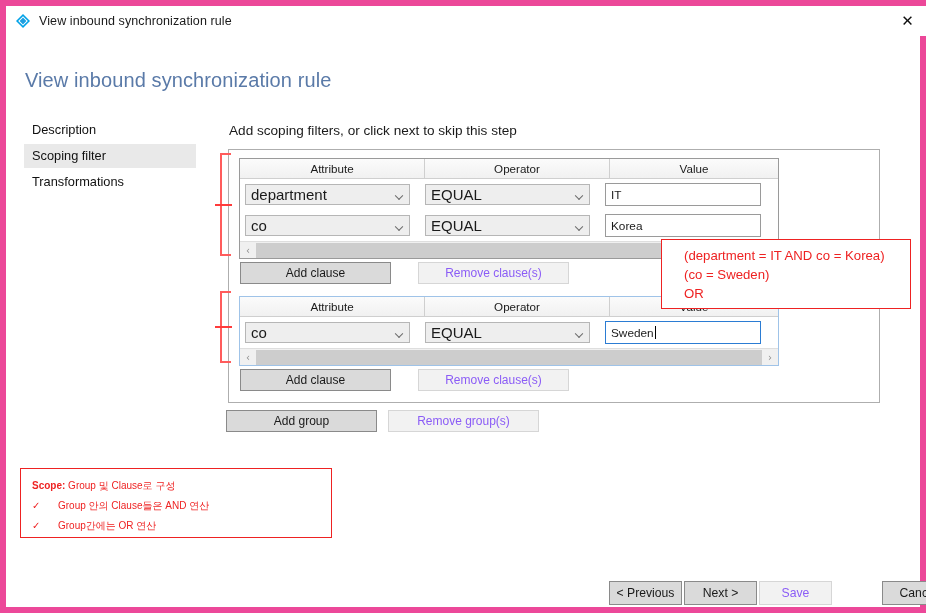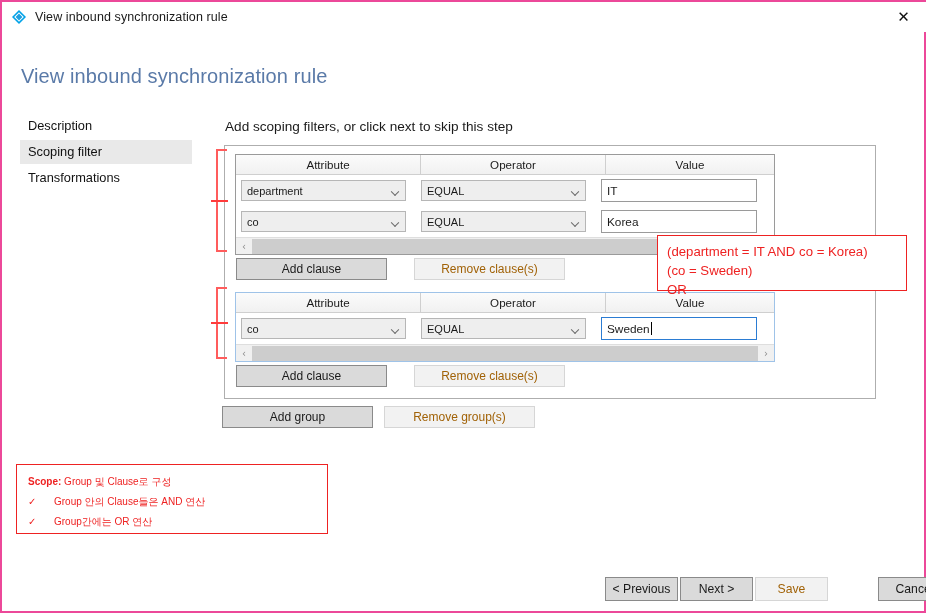--- a/index.html
+++ b/index.html
@@ -7,21 +7,21 @@
     margin: 0; padding: 0;
     width: 926px; height: 613px;
     background: #ffffff;
     font-family: "Liberation Sans", sans-serif;
     overflow: hidden;
   }
   #app {
     position: relative;
     width: 926px; height: 613px;
     background: #ffffff;
-    border: 2px solid #ec4899;
+    border: 6px solid #ec4899;
   }
 
   
   .titlebar {
     position: absolute; left: 0; top: 0;
     width: 924px; height: 30px;
     background: #ffffff;
     display: flex; align-items: center;
   }
   .app-icon {
@@ -103,21 +103,21 @@
   .hcell.c-oper { width: 185px; }
   .hcell.c-val  { width: 168px; border-right: none; }
 
   .grid-row { display: flex; align-items: center; height: 31px; padding-left: 5px; }
 
   .ddl {
     position: relative;
     width: 165px; height: 21px;
     background: #eeeeee;
     border: 1px solid #b6b6b6;
-    font-size: 11px; color: #1a1a1a;
+    font-size: 15px; color: #1a1a1a;
     display: flex; align-items: center;
     padding-left: 5px;
     margin-right: 15px;
     cursor: default;
   }
   .ddl .chev {
     position: absolute; right: 6px; top: 50%;
     transform: translateY(-55%);
     width: 7px; height: 4px;
   }
@@ -163,43 +163,43 @@
     height: 22px;
     display: flex; align-items: center; justify-content: center;
     font-size: 12px; color: #1a1a1a;
     background: #dadada;
     border: 1px solid #8a8a8a;
     cursor: default;
   }
   .btn.disabled {
     background: #f2f2f2;
     border: 1px solid #d6d6d6;
-    color: #a16207;
+    color: #8b5cf6;
   }
   .btn-row { position: absolute; display: flex; }
   .clausebtns-1 { left: 234px; top: 256px; }
   .clausebtns-2 { left: 234px; top: 363px; }
   .btn-addclause { width: 151px; margin-right: 27px; }
   .btn-remclause { width: 151px; }
 
   .groupbtns { position: absolute; left: 220px; top: 404px; display: flex; }
   .btn-addgroup { width: 151px; margin-right: 11px; }
   .btn-remgroup { width: 151px; }
 
   
   .anno {
     position: absolute;
     border: 1.5px solid #ee2222;
     background: #ffffff;
     color: #ee2222;
   }
   .anno-formula {
     left: 655px; top: 233px;
-    width: 250px; height: 56px;
-    padding: 6px 0 0 9px;
+    width: 250px; height: 70px;
+    padding: 6px 0 0 22px;
     font-size: 13.2px; line-height: 19px;
   }
   .anno-scope {
     left: 14px; top: 462px;
     width: 312px; height: 70px;
     padding: 7px 0 0 11px;
     font-size: 10px; line-height: 20px;
   }
   .anno-scope .lbl { font-weight: bold; }
   .anno-scope .check {

